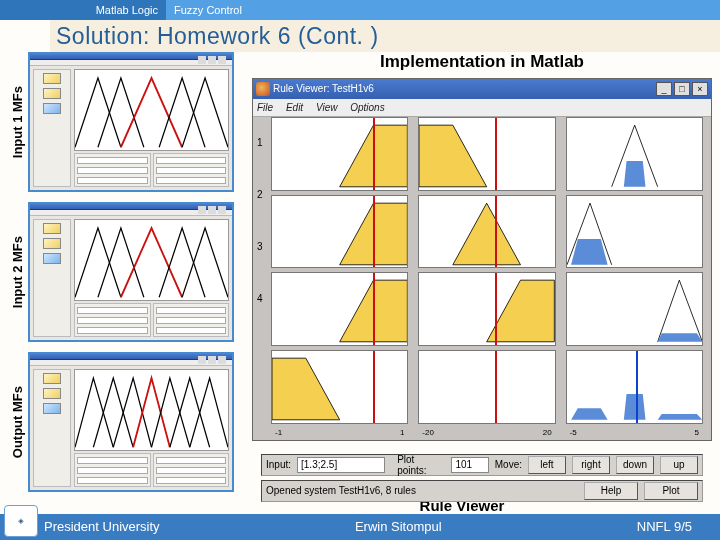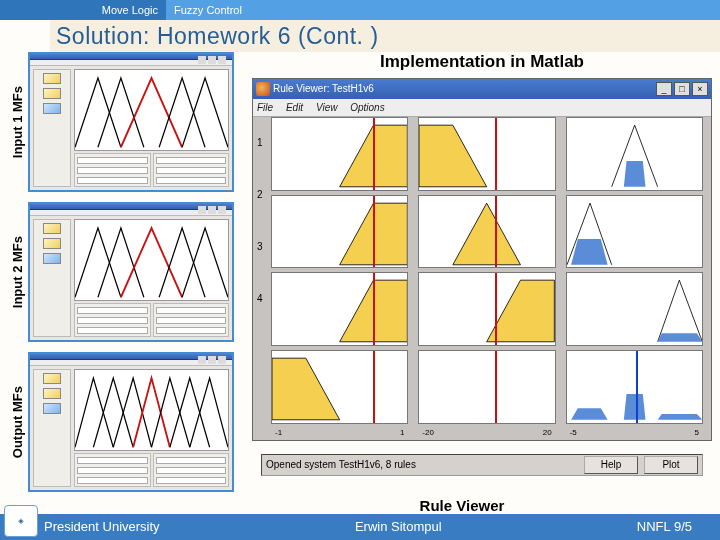--- a/index.html
+++ b/index.html
@@ -341,21 +341,21 @@
     align-items: center;
     justify-content: center;
     font-size: 7px;
     color: #2a5a90;
   }
 </style>
 </head>
 <body>
 
 <div class="topbar">
-  <div class="left">Move Logic</div>
+  <div class="left">Matlab Logic</div>
   <div class="right">Fuzzy Control</div>
 </div>
 <div class="title-row">
   <div class="left"></div>
   <div class="right">Solution: Homework 6 (Cont. )</div>
 </div>
 
 <div class="content">
   <div class="left-col">
 
@@ -624,20 +624,32 @@
             <span>20</span>
           </div>
         <div class="axislbl span">
             <span>-5</span>
             <span>5</span>
           </div>
       </div>
 
       <div class="rv-form">
         <div class="r">
+          <span>Input:</span>
+          <span class="inp" style="width:90px;">[1.3;2.5]</span>
+          <span class="gap"></span>
+          <span>Plot points:</span>
+          <span class="inp" style="width:38px;">101</span>
+          <span>Move:</span>
+          <span class="btn">left</span>
+          <span class="btn">right</span>
+          <span class="btn">down</span>
+          <span class="btn">up</span>
+        </div>
+        <div class="r">
           <span>Opened system TestH1v6, 8 rules</span>
           <span class="gap"></span>
           <span class="btn" style="min-width:54px;">Help</span>
           <span class="btn" style="min-width:54px;">Plot</span>
         </div>
       </div>
     </div>
 
     <div class="rv-spacer"></div>
     <div class="rv-label">Rule Viewer</div>

